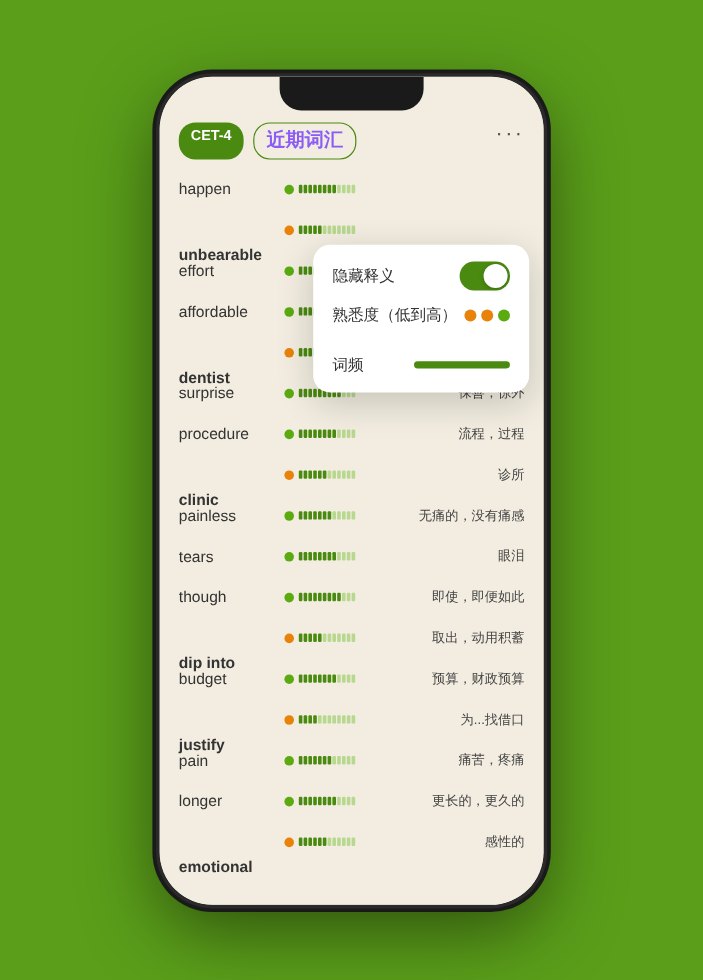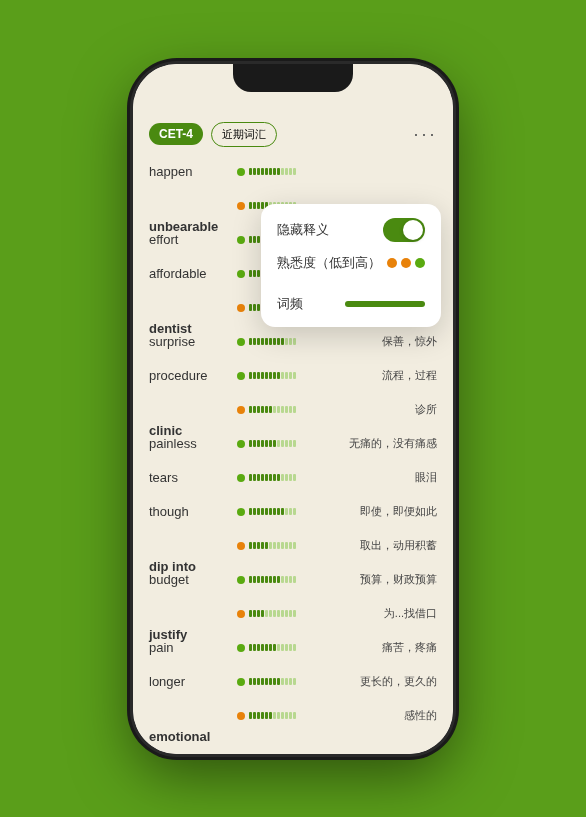--- a/index.html
+++ b/index.html
@@ -39,40 +39,39 @@
     .phone-screen {
       width: 100%;
       height: 100%;
       background: #f2ede0;
       border-radius: 44px;
       overflow: hidden;
       position: relative;
     }
 
     .header {
-      padding: 58px 16px 8px 16px;
+      padding: 38px 16px 8px 16px;
       display: flex;
-      align-items: center;
       gap: 8px;
     }
 
     .tag-cet {
       background: #4a8a10;
       color: white;
       font-size: 12px;
       font-weight: 600;
       padding: 4px 10px;
       border-radius: 14px;
     }
 
     .tag-recent {
       background: transparent;
-      color: #000000;
-      font-size: 11px;
-      font-weight: 400;
+      color: #8b5cf6;
+      font-size: 16px;
+      font-weight: 700;
       padding: 4px 10px;
       border-radius: 14px;
       border: 1.5px solid #4a8a10;
     }
 
     .header-dots {
       margin-left: auto;
       color: #555;
       font-size: 18px;
       letter-spacing: 2px;

